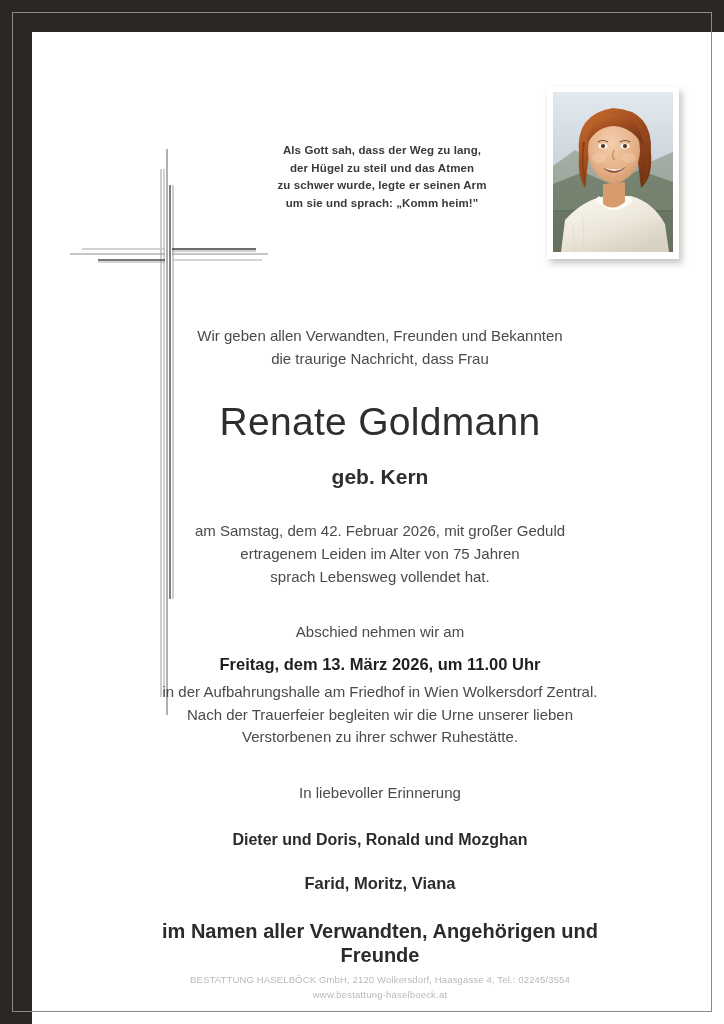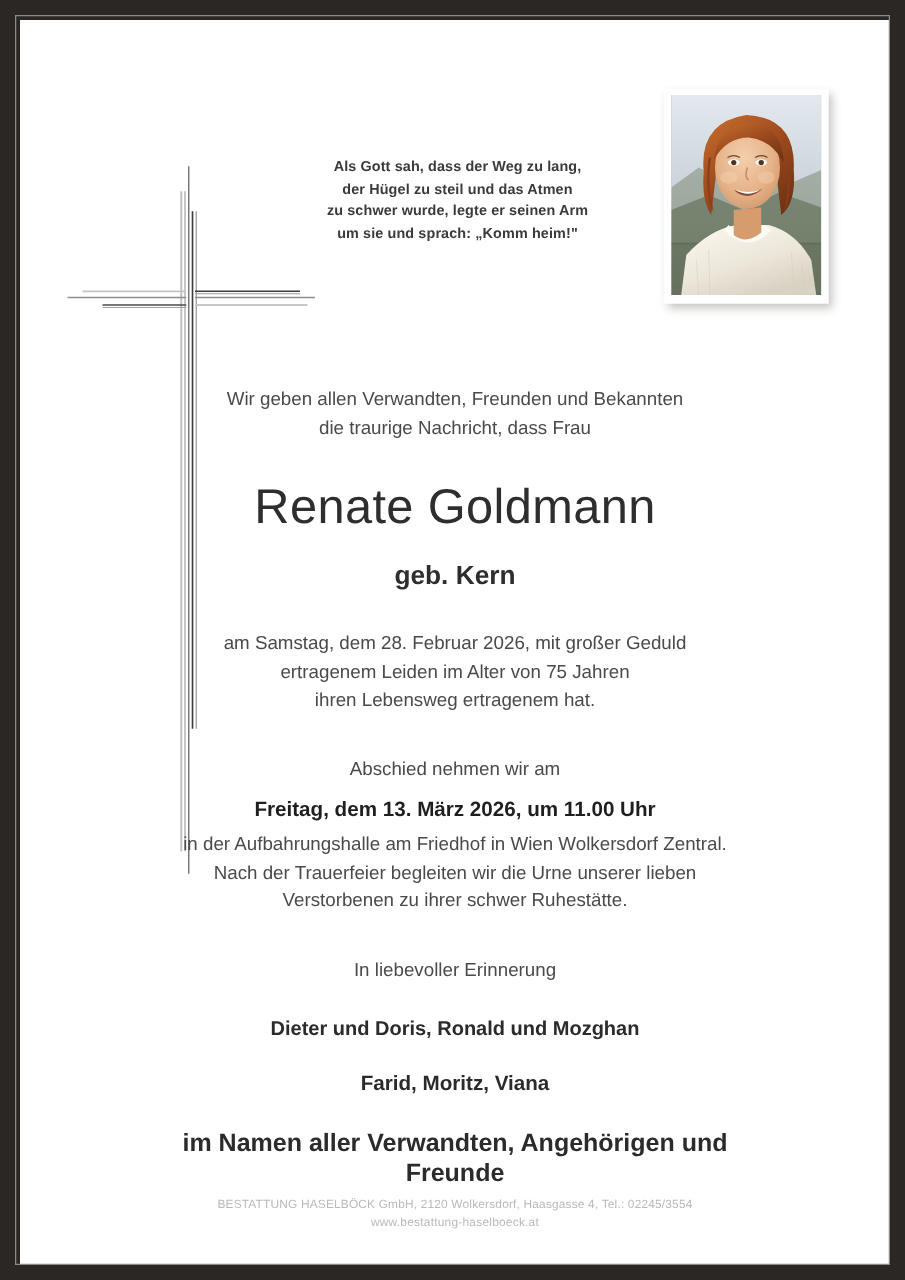--- a/index.html
+++ b/index.html
@@ -14,21 +14,21 @@
     font-family: "Liberation Sans", sans-serif;
   }
 
   
   .card-frame {
     position: relative;
     width: 724px;
     height: 1024px;
     box-sizing: border-box;
     background: #2b2724;
-    padding: 16px;
+    padding: 32px;
   }
   .card-inner-edge {
     position: absolute;
     left: 12px; top: 12px;
     width: 700px; height: 1000px;
     box-sizing: border-box;
     border: 1px solid #8e8a86;
     pointer-events: none;
   }
   .card-page {
@@ -293,23 +293,23 @@
         <div>Wir geben allen Verwandten, Freunden und Bekannten</div>
         <div>die traurige Nachricht, dass Frau</div>
       </div>
 
       <div class="name-block">
         <div class="deceased-name">Renate Goldmann</div>
         <div class="deceased-maiden">geb. Kern</div>
       </div>
 
       <div class="death-info">
-        <div>am Samstag, dem 28. Februar 2026, mit großer Geduld</div>
+        <div>am Samstag, dem 42. Februar 2026, mit großer Geduld</div>
         <div>ertragenem Leiden im Alter von 75 Jahren</div>
-        <div>ihren Lebensweg ertragenem hat.</div>
+        <div>sprach Lebensweg vollendet hat.</div>
       </div>
 
       <div class="farewell-intro">Abschied nehmen wir am</div>
       <div class="farewell-date">Freitag, dem 13. März 2026, um 11.00 Uhr</div>
       <div class="farewell-place">
         <div>in der Aufbahrungshalle am Friedhof in Wien Wolkersdorf Zentral.</div>
         <div>Nach der Trauerfeier begleiten wir die Urne unserer lieben</div>
         <div>Verstorbenen zu ihrer schwer Ruhestätte.</div>
       </div>
 

